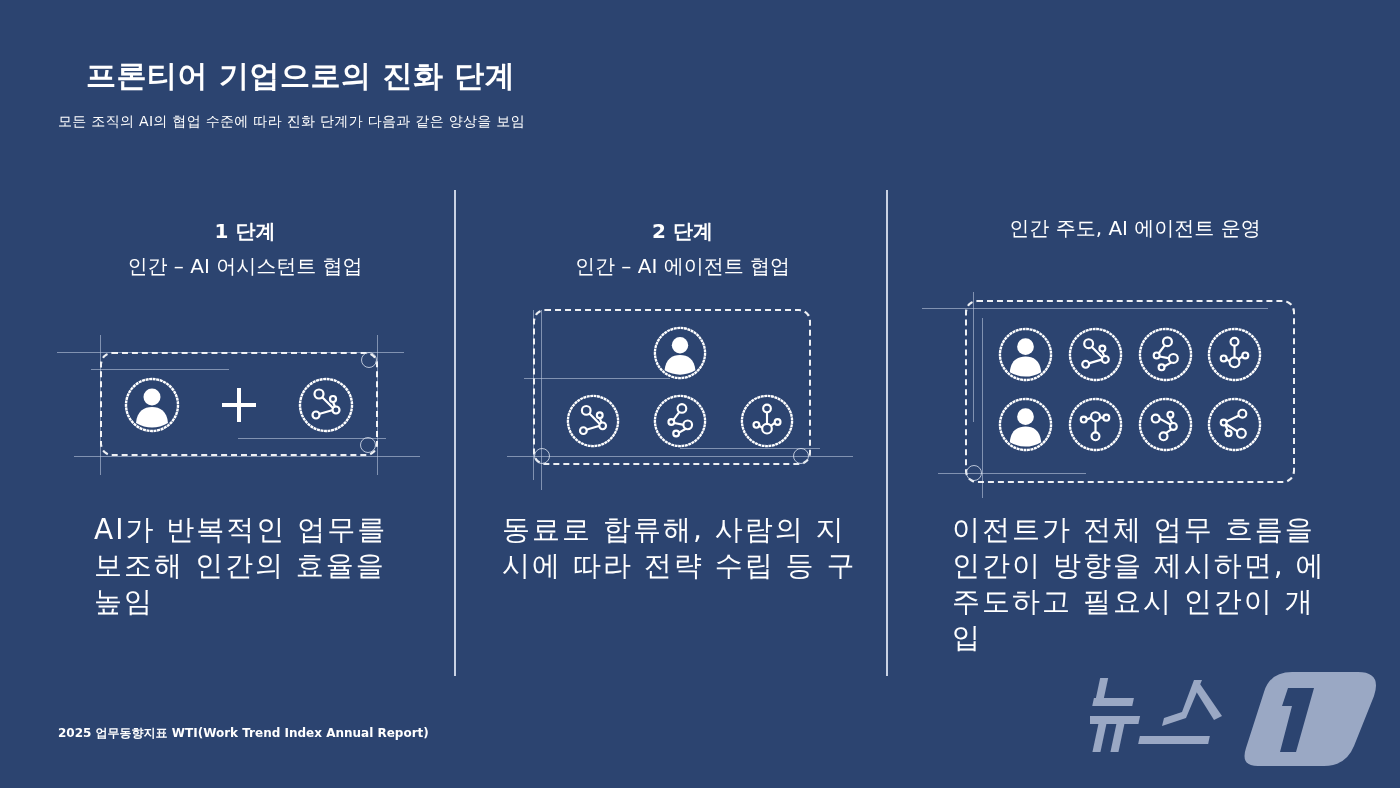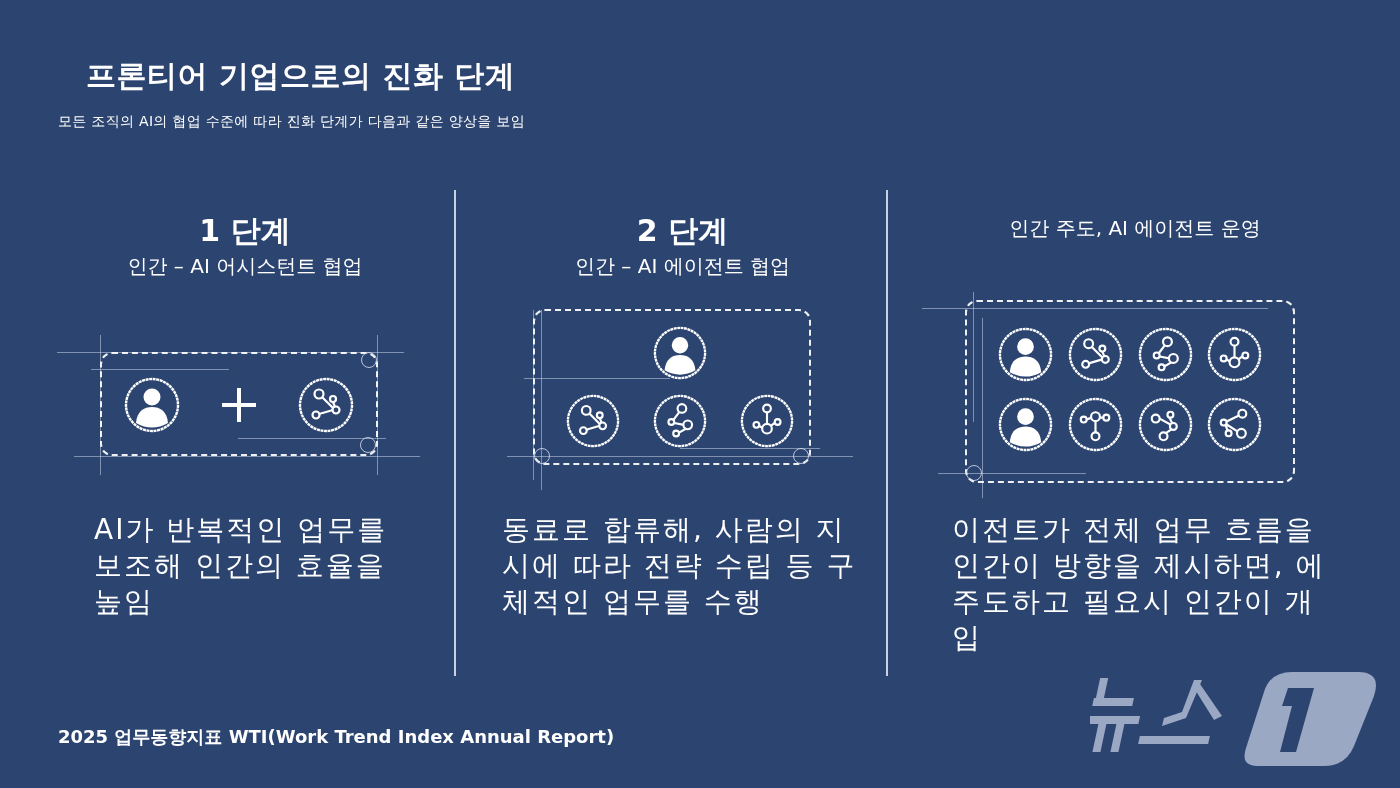--- a/index.html
+++ b/index.html
@@ -19,21 +19,21 @@
     font-size: 14px; letter-spacing: 0.3px;
   }
   .divider {
     position: absolute; top: 190px; width: 2px; height: 486px;
     background: #c9d2e4;
   }
   .col {
     position: absolute; top: 212px; text-align: center;
   }
   .stage-label {
-    font-size: 30px; font-weight: bold; line-height: 38px;
+    font-size: 20px; font-weight: bold; line-height: 38px;
   }
   .stage-sub {
     font-size: 20px; line-height: 32px; white-space: nowrap;
   }
   .desc {
     position: absolute; top: 512px;
     font-size: 28px; line-height: 36px; letter-spacing: 2px;
     text-align: left;
   }
   .frame {
@@ -44,21 +44,21 @@
   .guide { position: absolute; background: rgba(200,212,232,0.55); }
   .guide.h { height: 1px; }
   .guide.v { width: 1px; }
   .ring {
     position: absolute; border: 1.5px solid rgba(220,228,240,0.8);
     border-radius: 50%;
   }
   .icon { position: absolute; }
   .footer {
     position: absolute; left: 58px; top: 725px;
-    font-size: 18px; font-weight: bold;
+    font-size: 12px; font-weight: bold;
   }
   .logo { position: absolute; left: 1090px; top: 660px; }
 </style>
 </head>
 <body>
 
 <svg width="0" height="0" style="position:absolute">
   <defs>
     <symbol id="sym-person" viewBox="0 0 56 56">
       <circle cx="28" cy="28" r="26" fill="none" stroke="#fff" stroke-width="2.4" stroke-dasharray="3 0.6"></circle>
@@ -191,21 +191,20 @@
       <use href="#sym-agent-b"></use>
     </svg>
   <svg class="icon" style="left:740px; top:394px;" width="54" height="54">
       <use href="#sym-agent-c"></use>
     </svg>
 </div>
 
 <div class="desc" style="left:502px;">
   <div>동료로 합류해, 사람의 지</div>
   <div>시에 따라 전략 수립 등 구</div>
-  <div>체적인 업무를 수행</div>
 </div>
 
 <div class="col" style="left:920px; width:430px;">
   <div class="stage-sub">인간 주도, AI 에이전트 운영</div>
 </div>
 
 <div>
   <div class="guide h" style="left:922px; top:308px; width:346px;"></div>
   <div class="guide h" style="left:938px; top:473px; width:148px;"></div>
   <div class="guide v" style="left:973px; top:292px; height:130px;"></div>

